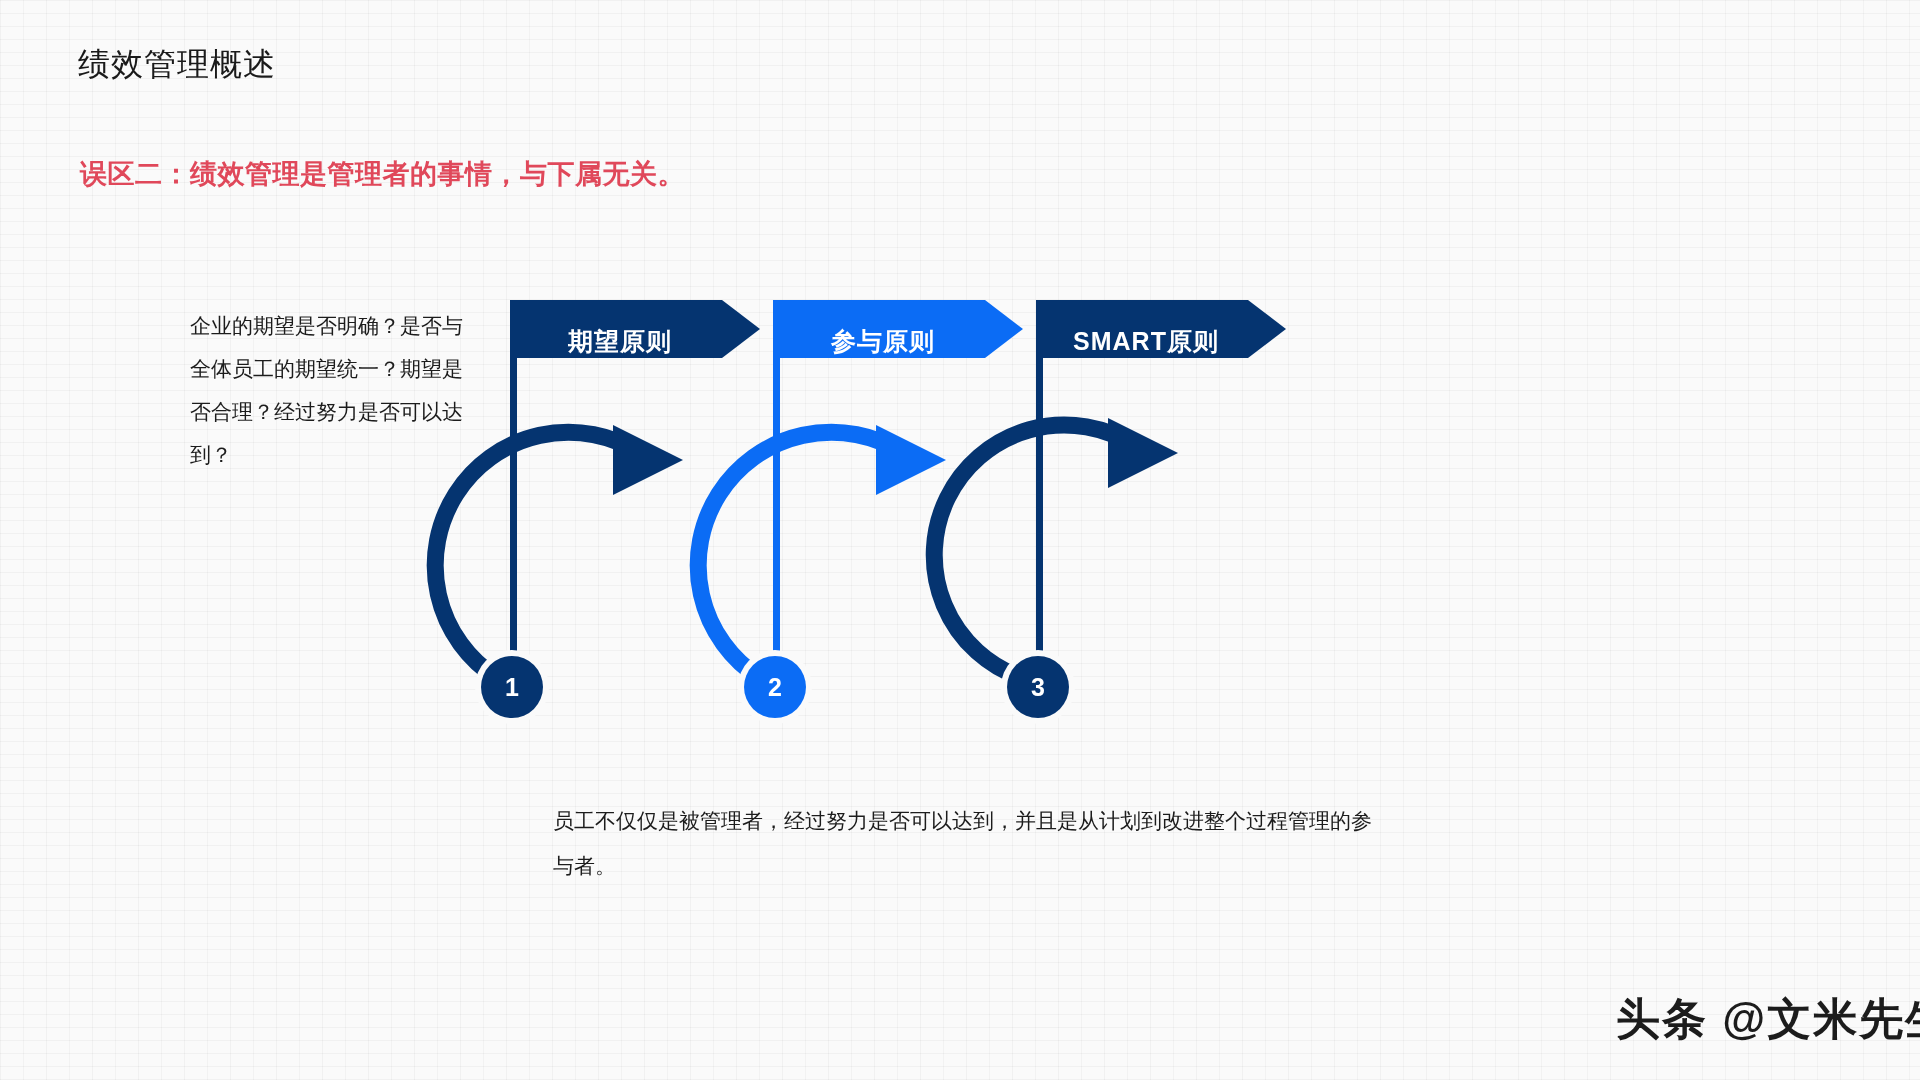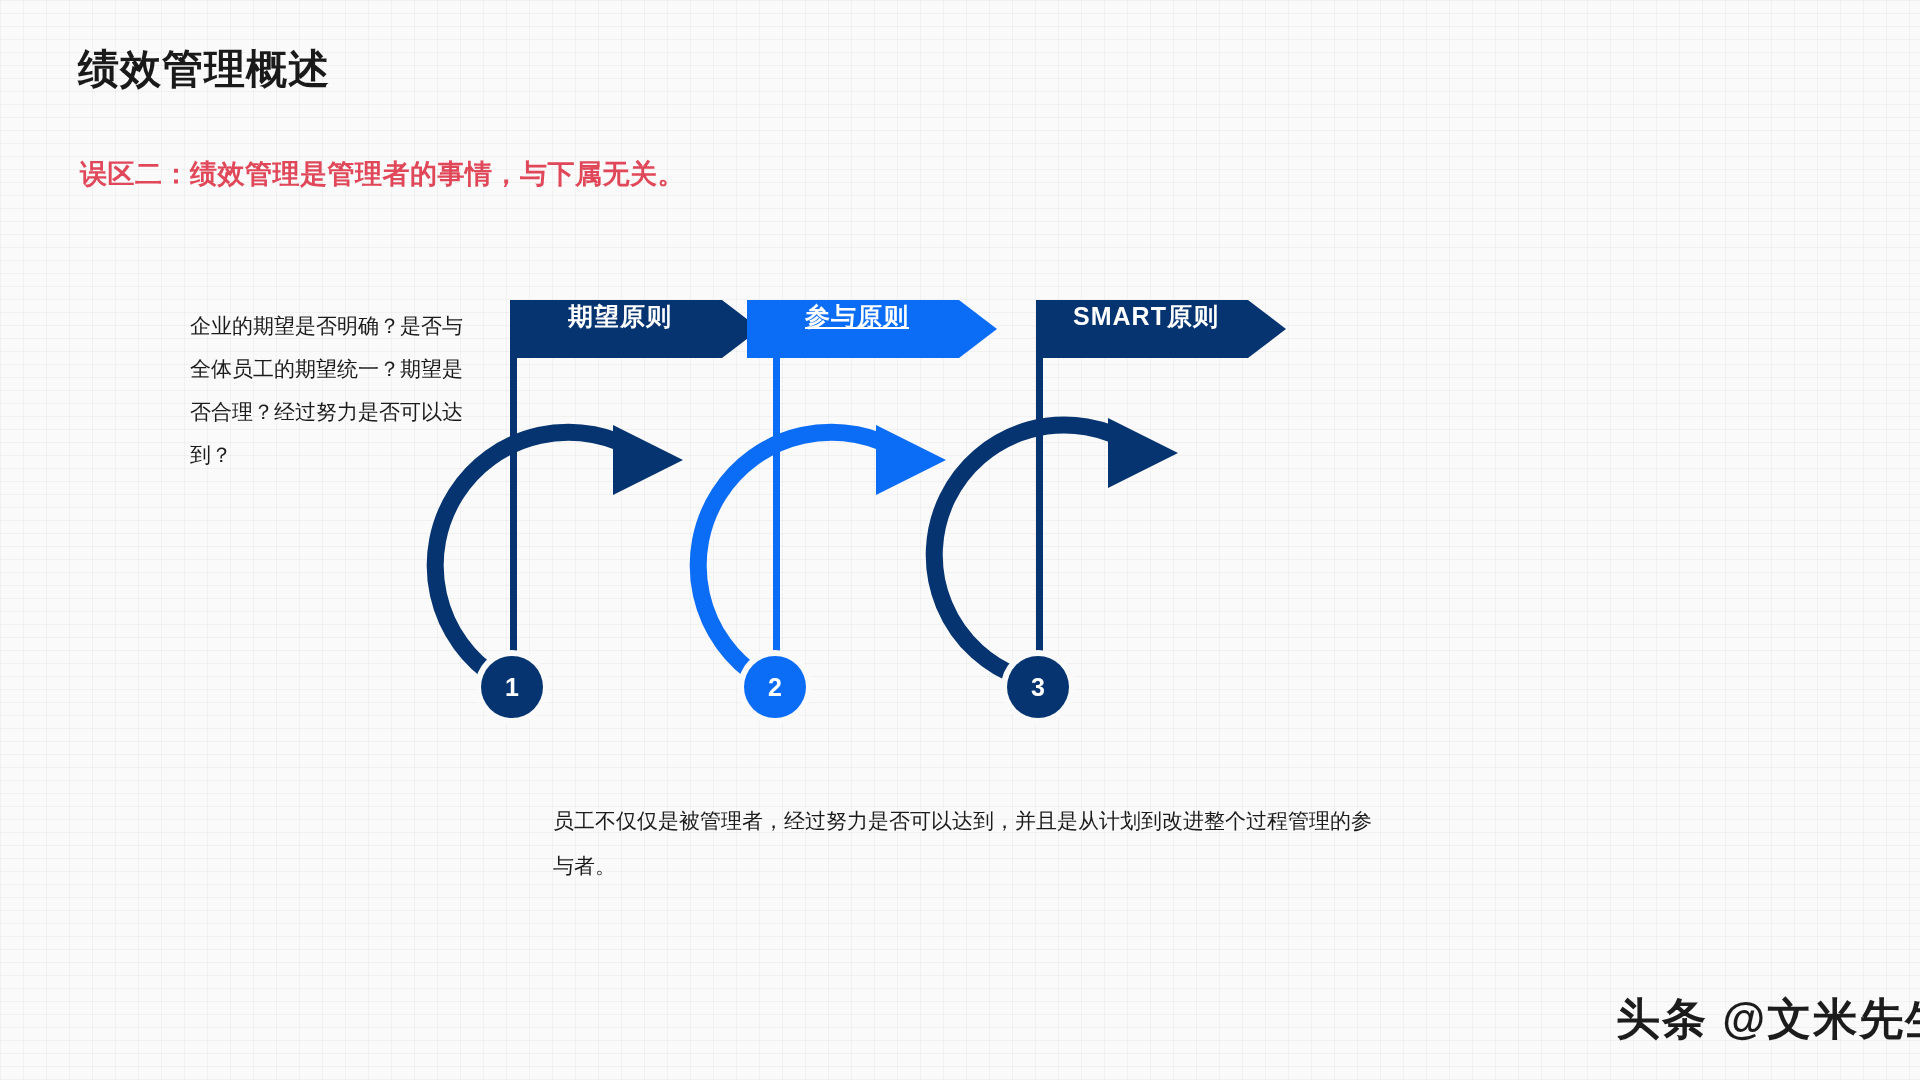--- a/index.html
+++ b/index.html
@@ -33,24 +33,24 @@
     background-size: 46px 26px;
     background-position: 23px 13px;
     pointer-events: none;
   }
 
   
   #page-title {
     position: absolute;
     left: 78px;
     top: 46px;
-    font-size: 41px;
+    font-size: 32px;
     line-height: 1.15;
     color: #1a1a1a;
-    font-weight: 700;
+    font-weight: 400;
     letter-spacing: 1px;
     white-space: nowrap;
   }
 
   #subtitle {
     position: absolute;
     left: 80px;
     top: 156px;
     font-size: 27px;
     font-weight: bold;
@@ -99,21 +99,21 @@
     color: #1c1c1c;
     letter-spacing: 2px;
     white-space: nowrap;
   }
 
   
   .banner {
     position: absolute;
     height: 58px;
     display: flex;
-    align-items: flex-start;
+    align-items: flex-end;
     justify-content: center;
     color: #ffffff;
     font-size: 25px;
     font-weight: bold;
     letter-spacing: 1px;
     clip-path: polygon(0 0, calc(100% - 38px) 0, 100% 50%, calc(100% - 38px) 100%, 0 100%);
     padding-right: 30px;
     box-sizing: border-box;
     white-space: nowrap;
   }
@@ -181,21 +181,21 @@
       <polygon points="1108,418 1108,488 1178,453" fill="#053470"></polygon>
     </g>
   </svg>
 
   <div class="banner-stem" style="left:510px; top:355px; height:330px; background:#053470;"></div>
   <div class="banner" style="left:510px; top:300px; width:250px; background:#053470;">
     <span>期望原则</span>
   </div>
 
   <div class="banner-stem" style="left:773px; top:355px; height:330px; background:#0b6cf5;"></div>
-  <div class="banner" style="left:747px; top:300px; width:250px; background:#0b6cf5;text-decoration:underline;">
+  <div class="banner" style="left:773px; top:300px; width:250px; background:#0b6cf5;">
     <span>参与原则</span>
   </div>
 
   <div class="banner-stem" style="left:1036px; top:355px; height:330px; background:#053470;"></div>
   <div class="banner" style="left:1036px; top:300px; width:250px; background:#053470;">
     <span>SMART原则</span>
   </div>
 
   <div class="step-circle" style="left:481px; top:656px; background:#053470; box-shadow:0 0 0 6px #fafafa;">
     <span>1</span>

